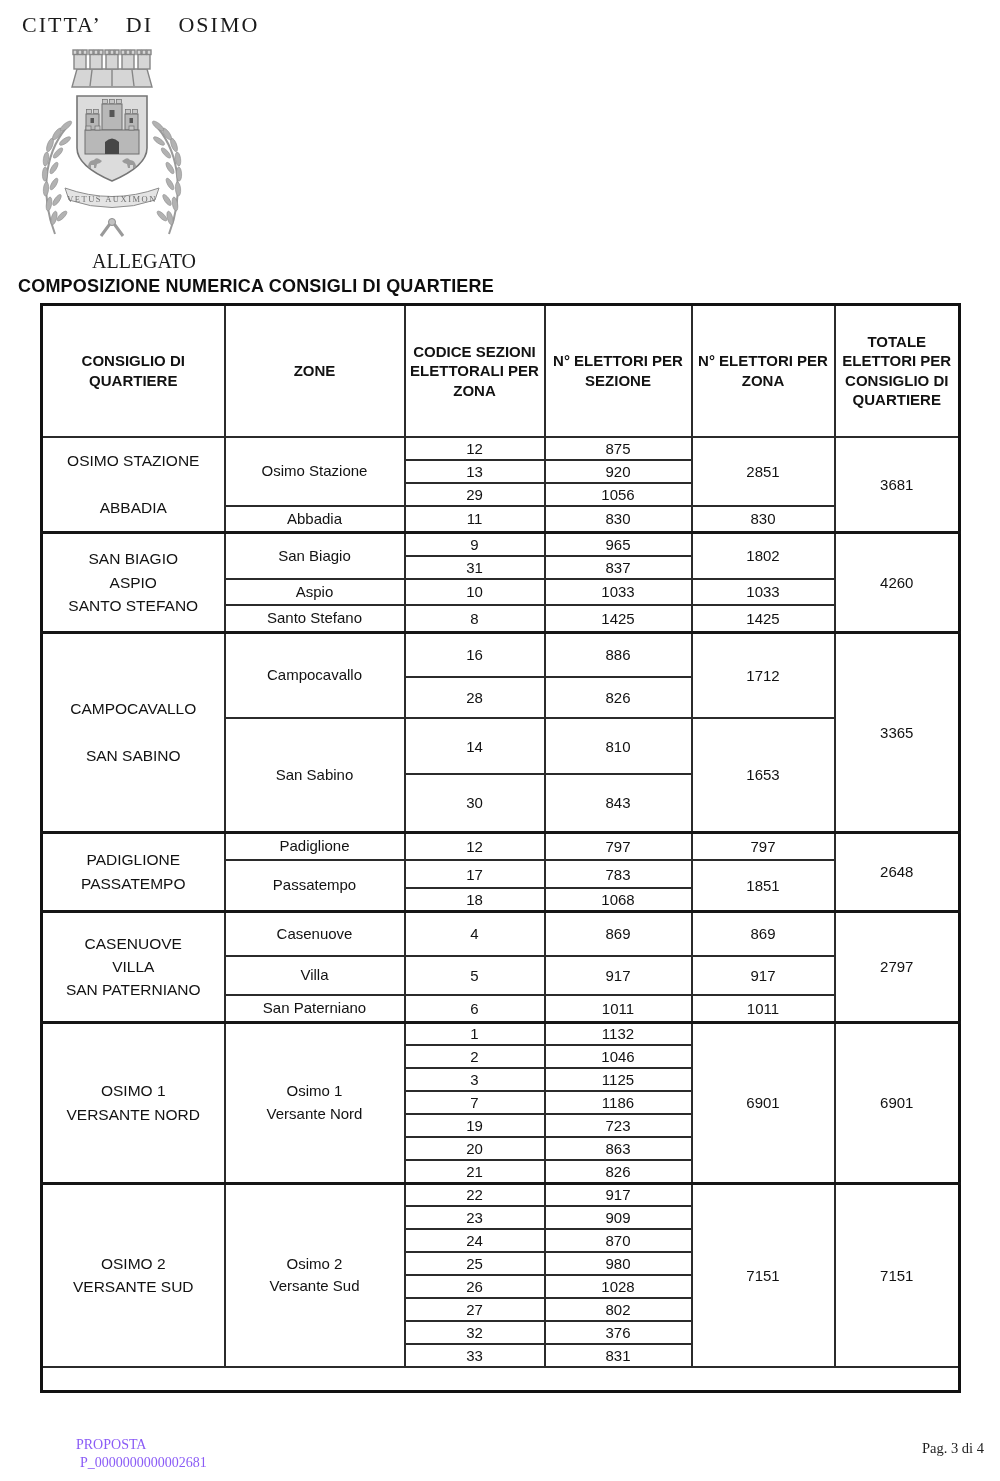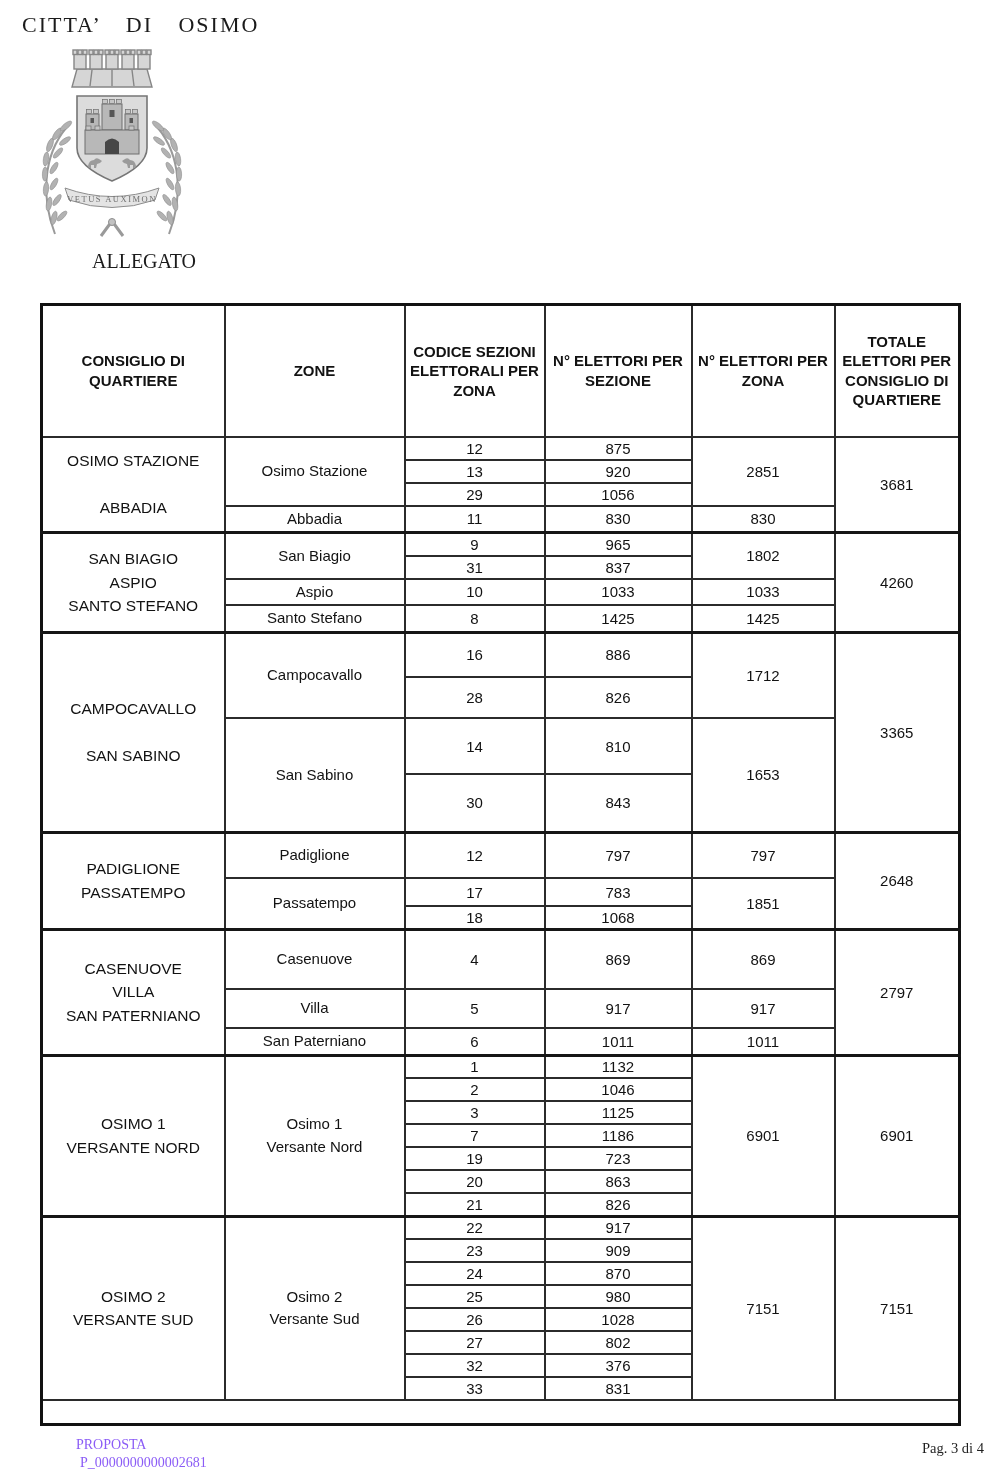--- a/index.html
+++ b/index.html
@@ -23,22 +23,22 @@
                     font-size:15px;color:#121212;border:3px solid #111;}
   .composition th,.composition td{border:2px solid #2b2b2b;padding:1px 5px;
                     text-align:center;vertical-align:middle;overflow:hidden;}
   .composition th{font-weight:bold;font-size:15px;line-height:1.3;padding:2px 3px;}
   thead tr{height:132px;}
   tr.gsep td{border-top:3px solid #161616;}
   .tl{text-align:left;padding-left:8px;white-space:pre-line;line-height:1.5;}
   .consiglio{font-size:15.5px;}
   .vtop{vertical-align:top;padding-top:4px;}
   tr.h23{height:23px;} tr.h24{height:24px;} tr.h26{height:26px;} tr.h28{height:28px;}
-  tr.h39{height:39px;} tr.h41{height:41px;} tr.h42{height:60px;} tr.h45{height:45px;}
-  tr.h46{height:46px;} tr.h56{height:56px;} tr.h58{height:58px;}
+  tr.h39{height:39px;} tr.h41{height:41px;} tr.h42{height:45px;} tr.h45{height:45px;}
+  tr.h46{height:28px;} tr.h56{height:56px;} tr.h58{height:58px;}
 
   .footer-left{position:absolute;left:76px;top:1436px;
                font-family:"Liberation Serif",serif;font-size:14px;
                line-height:1.3;color:#8b5cf6;}
   .footer-left .l2{padding-left:4px;}
   .footer-right{position:absolute;right:16px;top:1440px;
                 font-family:"Liberation Serif",serif;font-size:14.5px;color:#1f1f1f;}
 </style>
 </head>
 <body>
@@ -127,20 +127,21 @@
     <g>
       <use href="#lbranch"></use>
       <use href="#lbranch" transform="translate(174,0) scale(-1,1)"></use>
       <path d="M87 173 l-11 15 M87 173 l11 15" stroke="#9a9a9a" stroke-width="3" fill="none"></path>
       <circle cx="87" cy="174" r="3.5" fill="#c2c2c2" stroke="#8d8d8d"></circle>
     </g>
   </svg>
 
   <div class="title-block">
     <div class="title-allegato">ALLEGATO</div>
+    <div class="title-main">COMPOSIZIONE NUMERICA CONSIGLI DI QUARTIERE</div>
   </div>
 
   <table class="composition">
     <colgroup>
       <col style="width:183px">
         <col style="width:180px">
         <col style="width:140px">
       <col style="width:147px">
         <col style="width:143px">
         <col style="width:125px">

